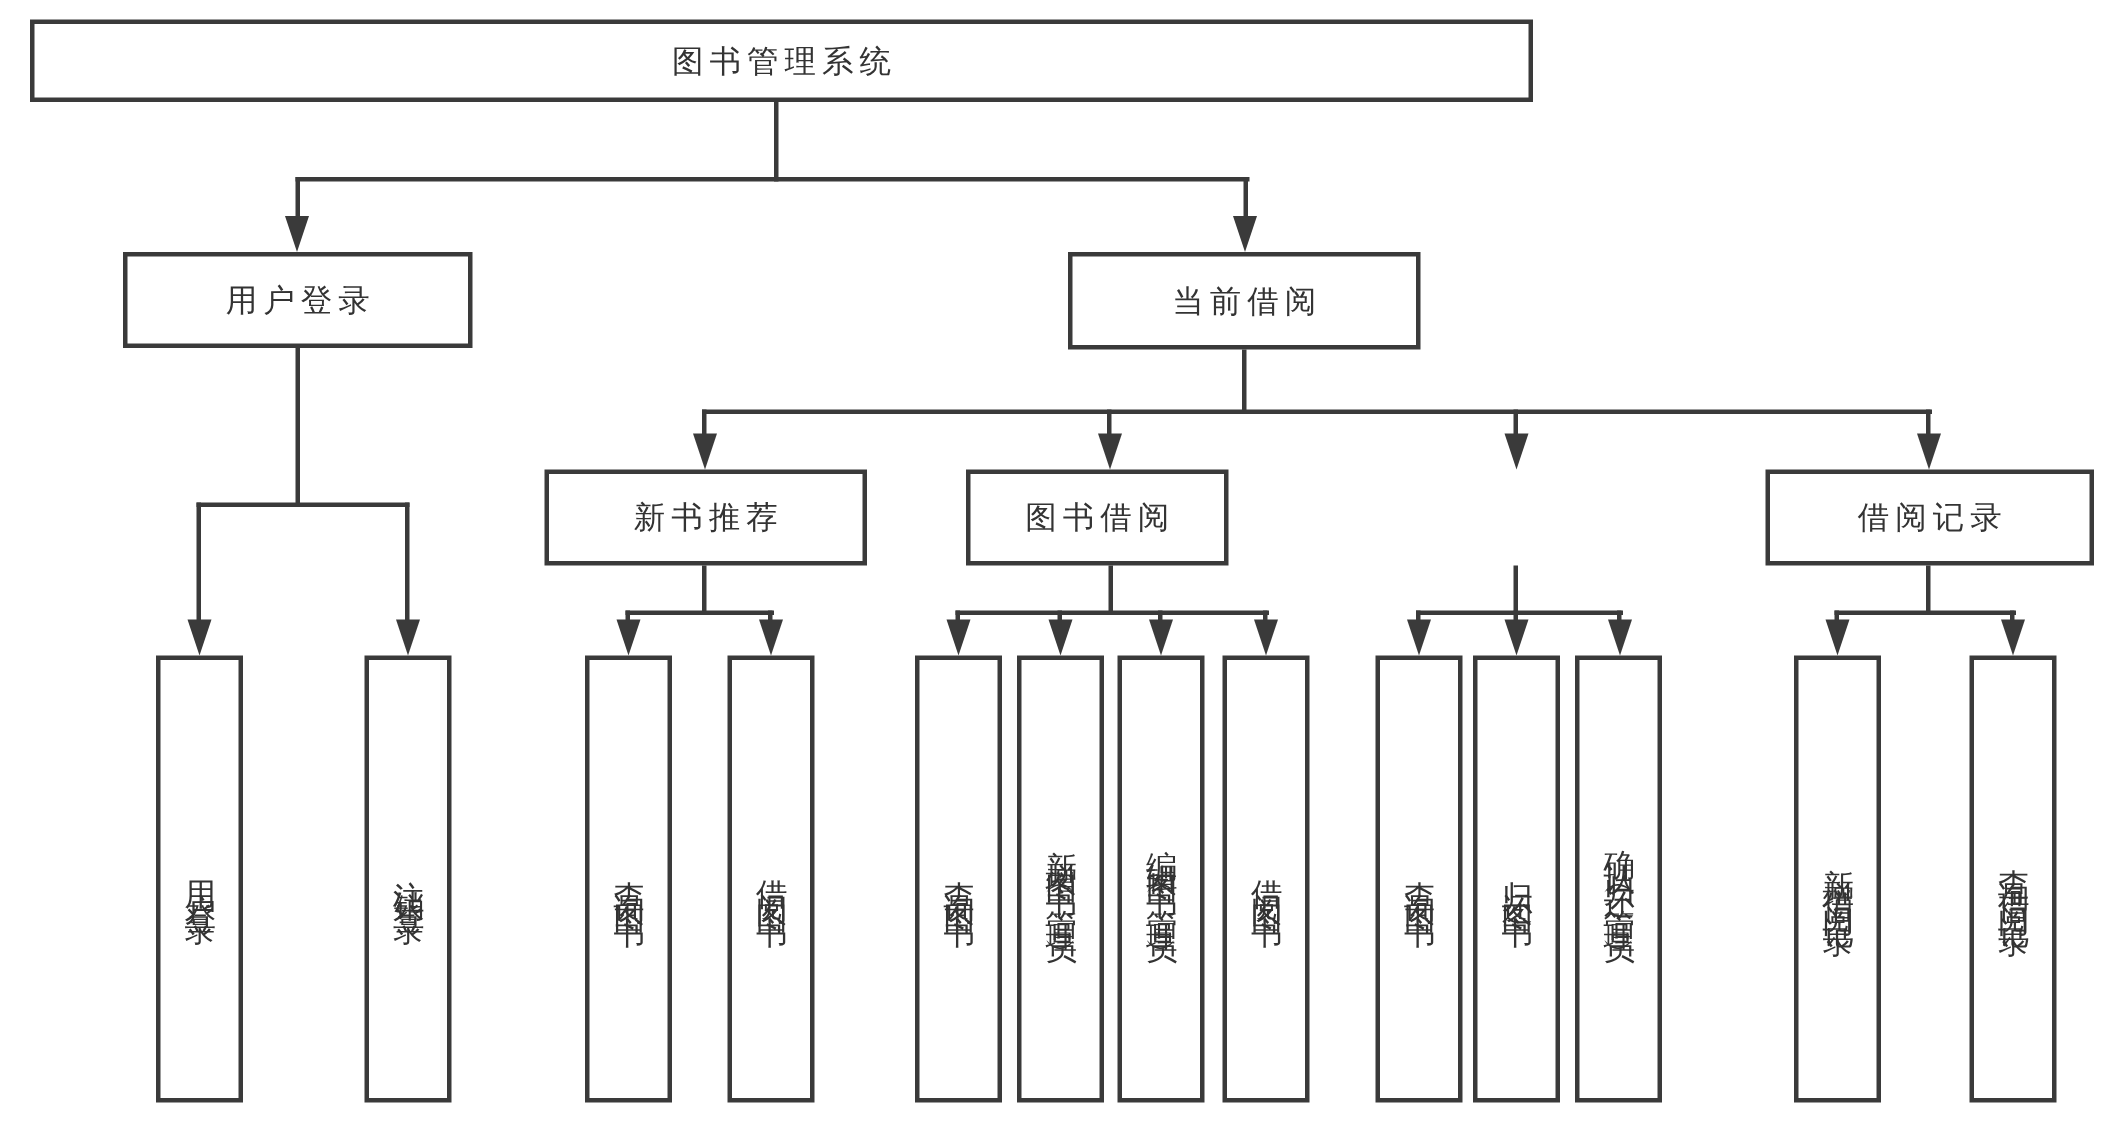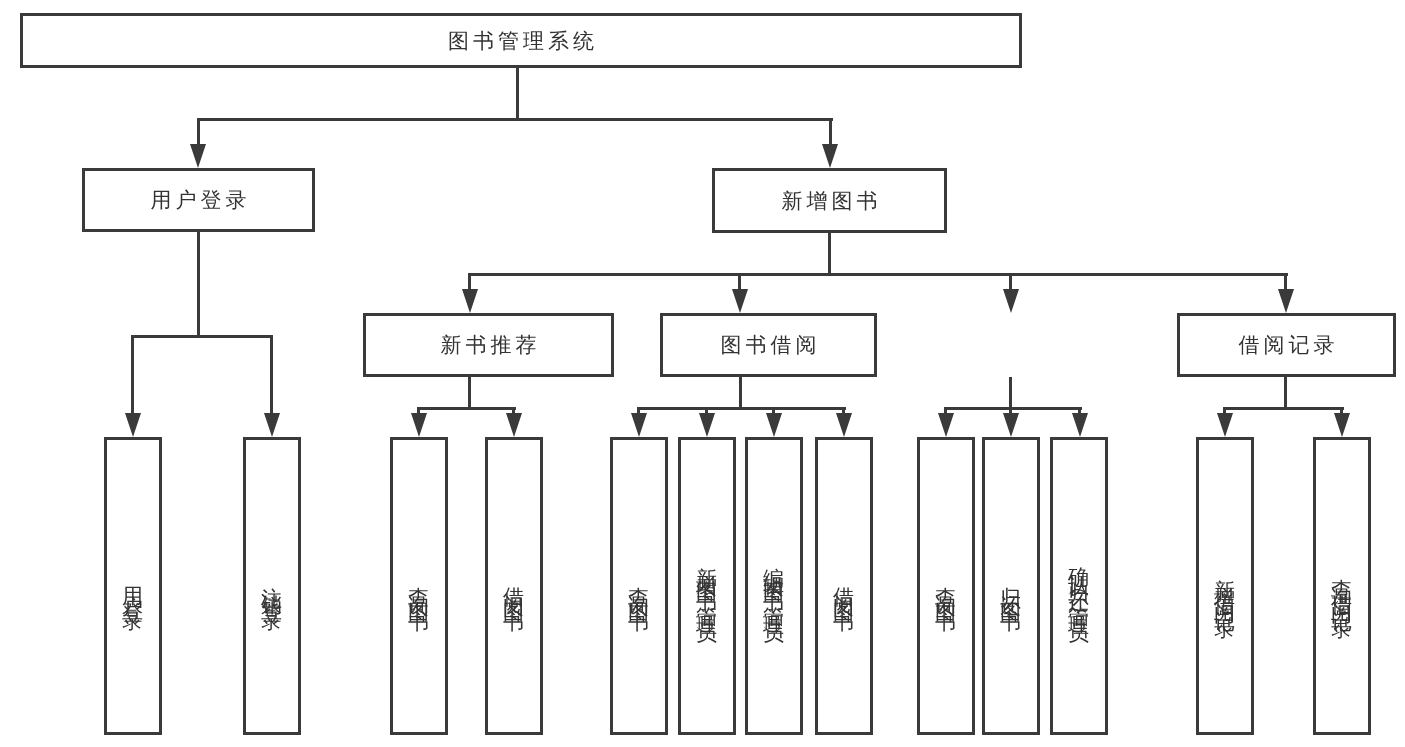--- a/index.html
+++ b/index.html
@@ -68,28 +68,28 @@
 
   <div class="box" style="left:20px;top:13px;width:1002px;height:55px;">
     <span class="lbl">图书管理系统</span>
   </div>
 
   <div class="box" style="left:82px;top:168px;width:233px;height:64px;">
     <span class="lbl">用户登录</span>
   </div>
 
   <div class="box" style="left:712px;top:168px;width:235px;height:65px;">
-    <span class="lbl">新增图书</span>
-  </div>
-
-  <div class="box" style="left:363px;top:313px;width:251px;height:64px;">
+    <span class="lbl">当前借阅</span>
+  </div>
+
+  <div class="box" style="left:363px;top:313px;width:215px;height:64px;">
     <span class="lbl">新书推荐</span>
   </div>
 
-  <div class="box" style="left:660px;top:313px;width:217px;height:64px;">
+  <div class="box" style="left:644px;top:313px;width:175px;height:64px;">
     <span class="lbl">图书借阅</span>
   </div>
 
 
   <div class="box" style="left:1177px;top:313px;width:219px;height:64px;">
     <span class="lbl">借阅记录</span>
   </div>
 
   <div class="leaf" style="left:104px;">
     <span class="vtxt">用户登录</span>

